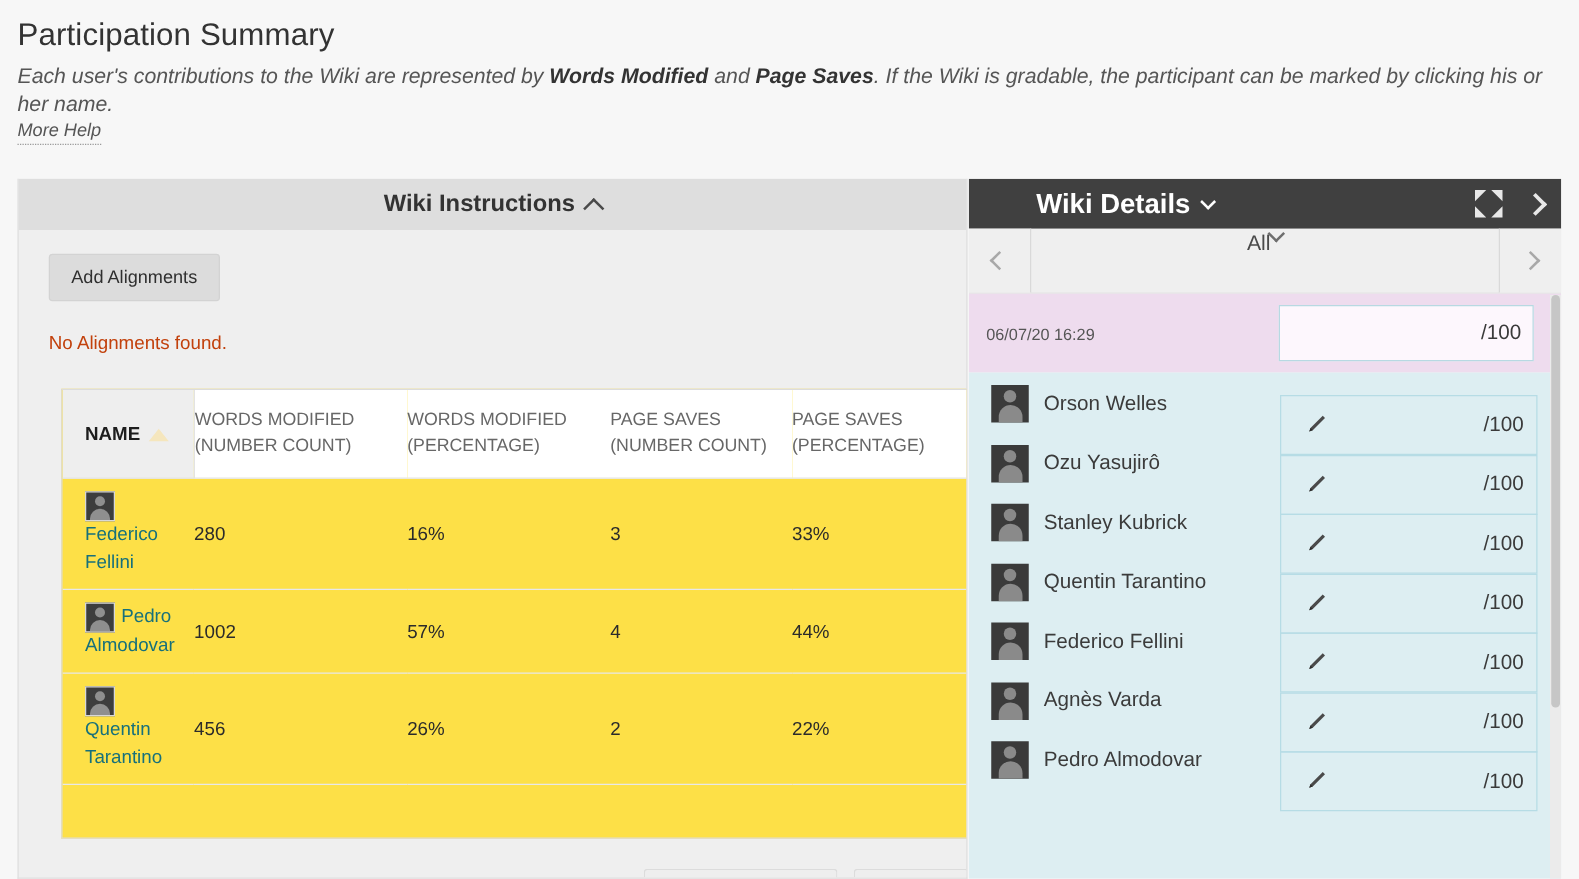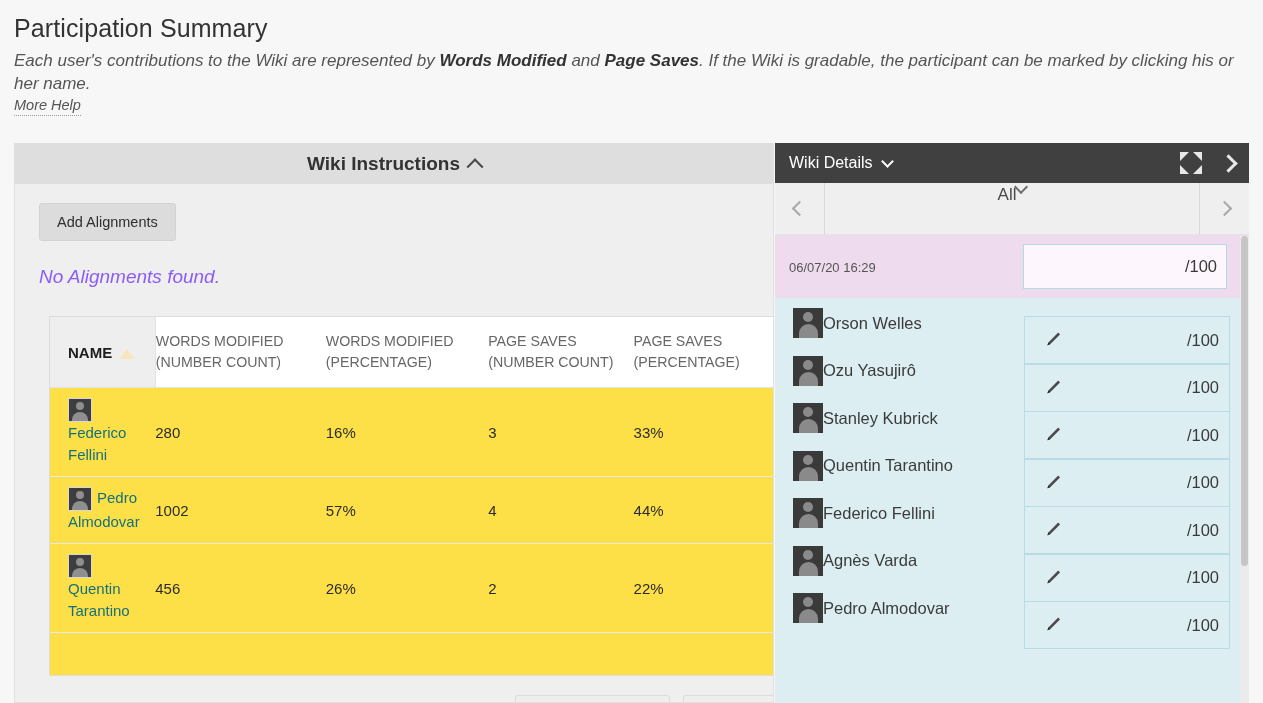--- a/index.html
+++ b/index.html
@@ -89,23 +89,22 @@
     background: #dcdcdc;
     border: 1px solid #d3d3d3;
     border-radius: 3px;
     padding: 10px 17px;
     font-size: 14.5px;
     color: #2f2f2f;
     cursor: pointer;
     font-family: "Liberation Sans", sans-serif;
   }
   #no-alignments {
-    font-style: italic;
-    font-size: 19px;
-    color: #8b5cf6;
+    font-size: 15px;
+    color: #c2410c;
     margin-top: 25px;
   }
 
   
   #table-wrap {
     margin: 28px 0 0 10px;
     width: 736px;
     background: #fde047;
     border: 1px solid #dcdcdc;
     height: 360px;
@@ -208,22 +207,23 @@
   }
   #right-header {
     height: 40px;
     background: #404040;
     display: flex;
     align-items: center;
     padding: 0 14px 0 14px;
   }
   #right-header-title {
     color: #ffffff;
-    font-size: 16px;
-    font-weight: normal;
+    font-size: 22px;
+    font-weight: bold;
+    margin-left: 40px;
   }
   .chev-sm {
     display: inline-block;
     width: 9px; height: 9px;
     border-right: 2px solid #ffffff;
     border-bottom: 2px solid #ffffff;
     transform: rotate(45deg);
     margin-left: 10px;
     margin-bottom: 4px;
     cursor: pointer;
@@ -376,20 +376,21 @@
   .student-avatar::after {
     content: "";
     position: absolute;
     left: 50%; top: 16px;
     width: 19px; height: 14px;
     margin-left: -9.5px;
     border-radius: 9.5px 9.5px 0 0;
     background: #8a8a8a;
   }
   .student-name {
+    margin-left: 12px;
     font-size: 16.5px;
     color: #3b3b3b;
     white-space: nowrap;
   }
   .student-grade {
     position: absolute;
     left: 249px;
     top: 12px;
     width: 206px;
     height: 48px;

